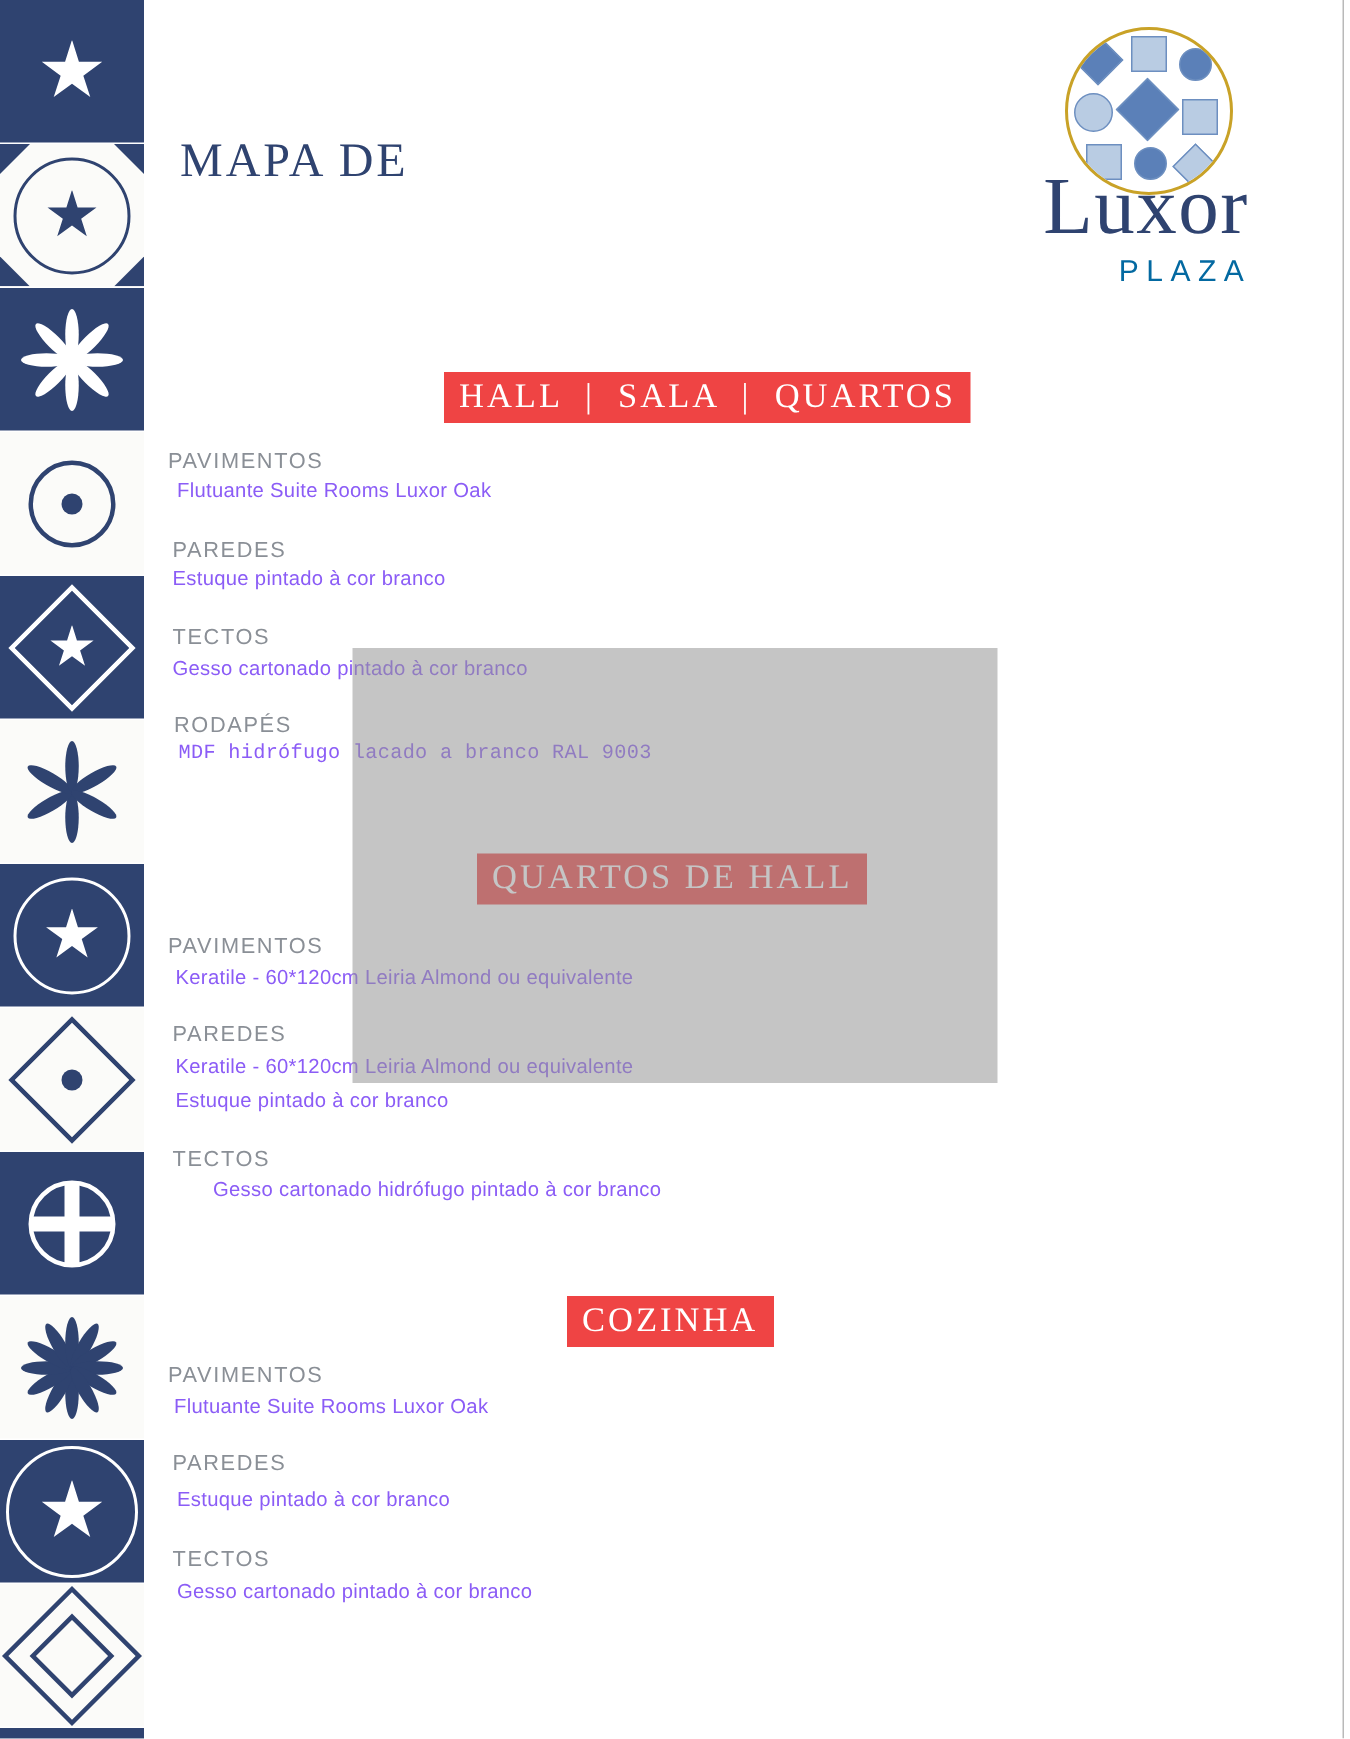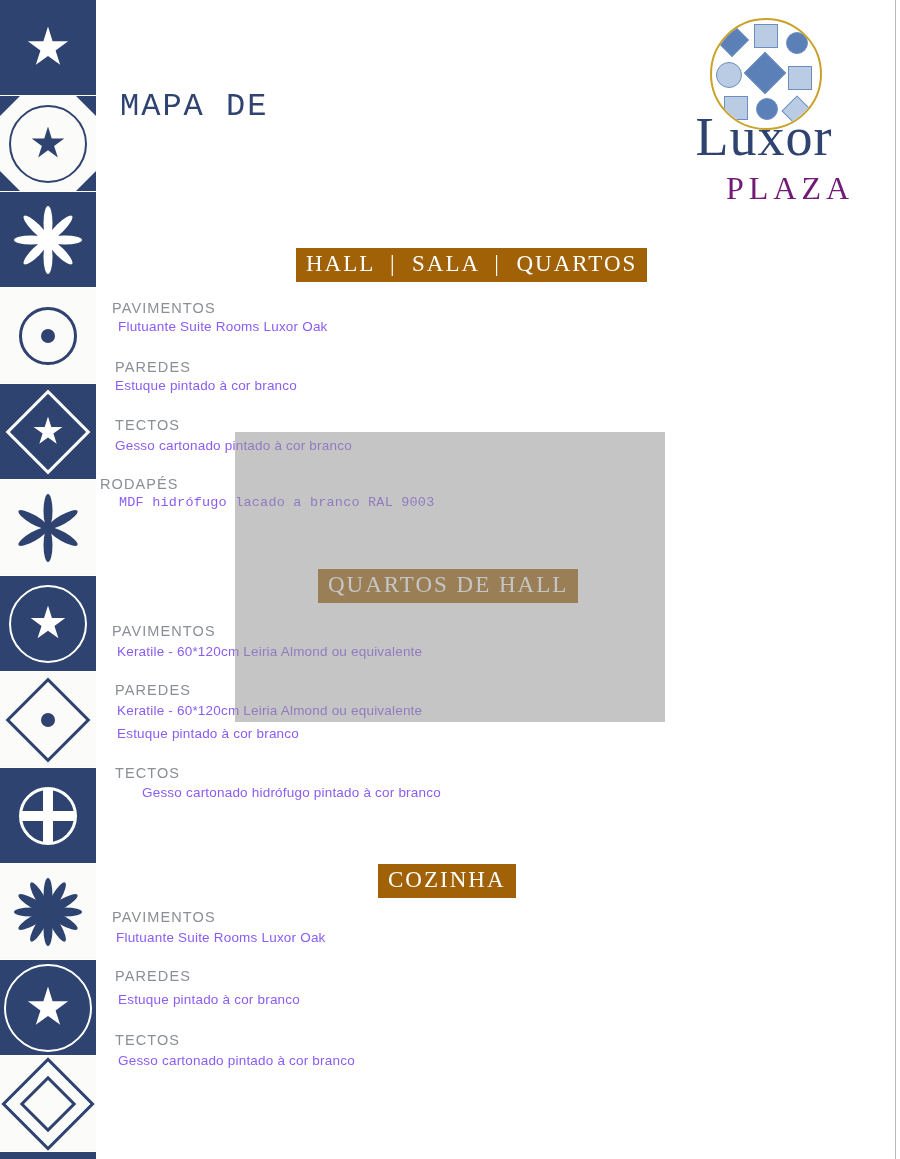--- a/index.html
+++ b/index.html
@@ -105,21 +105,21 @@
     height: 1159px;
     background: #b9b9b9;
   }
 
   
   .doc-title {
     position: absolute;
     left: 120px;
     top: 82px;
     color: #2f4370;
-    font-family: Liberation Mono, monospace;
+    font-family: Liberation Serif, serif;
     font-size: 32px;
     letter-spacing: 2px;
     line-height: 1.55;
     font-weight: 400;
   }
   .doc-title .line { display: block; white-space: pre; }
 
   
   .logo-wrap {
     position: absolute;
@@ -157,30 +157,30 @@
     font-size: 54px;
     letter-spacing: 1px;
     line-height: 1;
   }
   .logo-sub {
     position: absolute;
     left: 40px;
     top: 152px;
     width: 180px;
     text-align: center;
-    color: #701a75;
-    font-family: Liberation Serif, serif;
-    font-size: 32px;
+    color: #0369a1;
+    font-family: Liberation Sans, sans-serif;
+    font-size: 20px;
     letter-spacing: 5px;
   }
 
   
   .band {
     position: absolute;
-    background: #a16207;
+    background: #ef4444;
     color: #ffffff;
     font-family: "Liberation Serif", serif;
     font-size: 23px;
     letter-spacing: 2px;
     padding: 3px 10px 5px 10px;
     white-space: pre;
     line-height: 1.15;
   }
 
   
@@ -354,21 +354,21 @@
 
 <div class="spec-label" style="left:112px; top:300px;">PAVIMENTOS</div>
 <div class="spec-value" style="left:118px; top:319px;">Flutuante Suite Rooms Luxor Oak</div>
 
 <div class="spec-label" style="left:115px; top:359px;">PAREDES</div>
 <div class="spec-value" style="left:115px; top:378px;">Estuque pintado à cor branco</div>
 
 <div class="spec-label" style="left:115px; top:417px;">TECTOS</div>
 <div class="spec-value" style="left:115px; top:438px;">Gesso cartonado pintado à cor branco</div>
 
-<div class="spec-label" style="left:100px; top:476px;">RODAPÉS</div>
+<div class="spec-label" style="left:116px; top:476px;">RODAPÉS</div>
 <div class="spec-value" style="left:119px; top:495px;font-family:Liberation Mono, monospace;">MDF hidrófugo lacado a branco RAL 9003</div>
 
 <div class="band" style="left:318px; top:569px;">QUARTOS DE HALL</div>
 
 <div class="spec-label" style="left:112px; top:623px;">PAVIMENTOS</div>
 <div class="spec-value" style="left:117px; top:644px;">Keratile - 60*120cm Leiria Almond ou equivalente</div>
 
 <div class="spec-label" style="left:115px; top:682px;">PAREDES</div>
 <div class="spec-value" style="left:117px; top:703px;">Keratile - 60*120cm Leiria Almond ou equivalente</div>
 <div class="spec-value" style="left:117px; top:726px;">Estuque pintado à cor branco</div>

